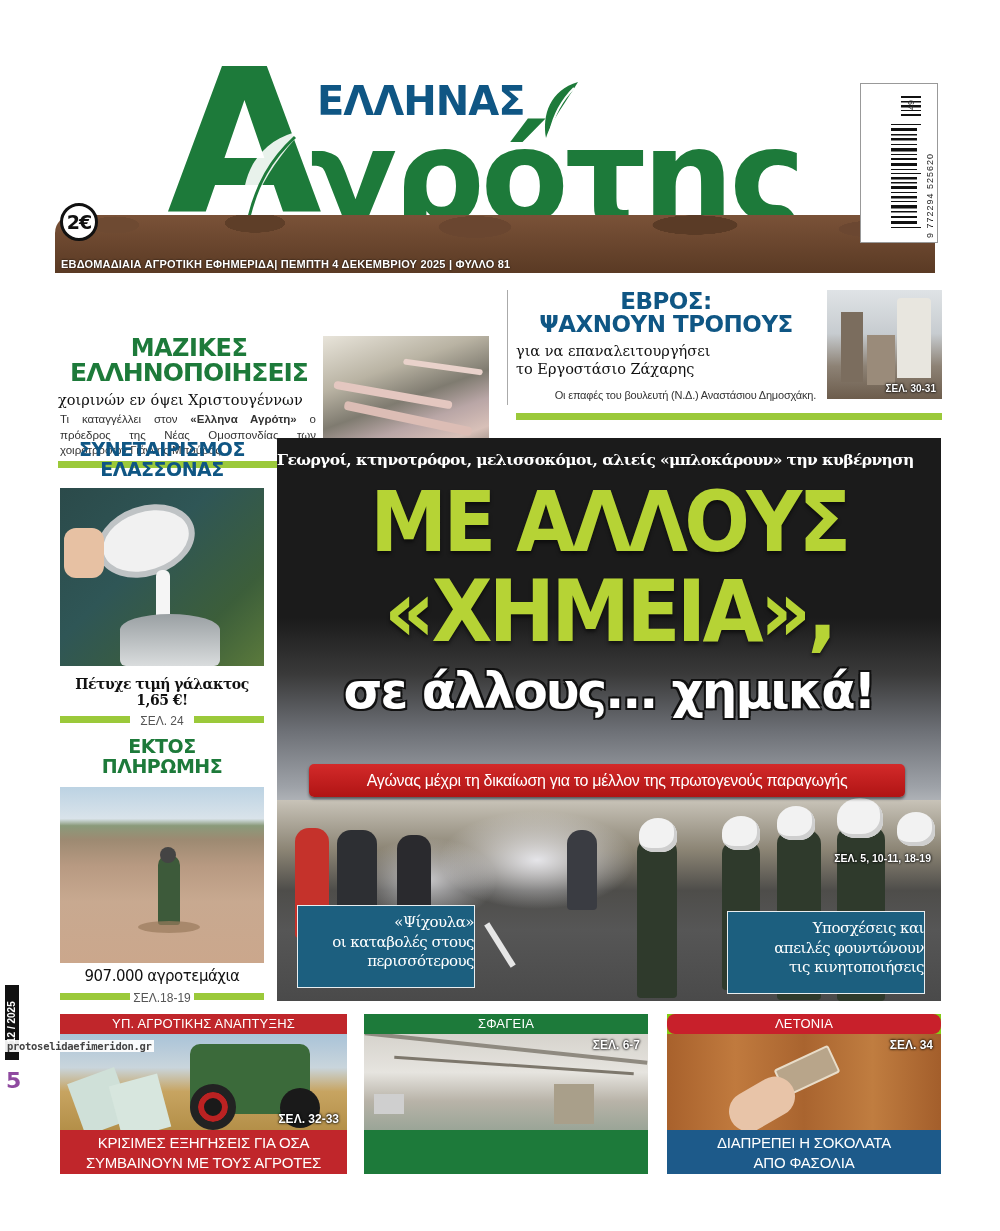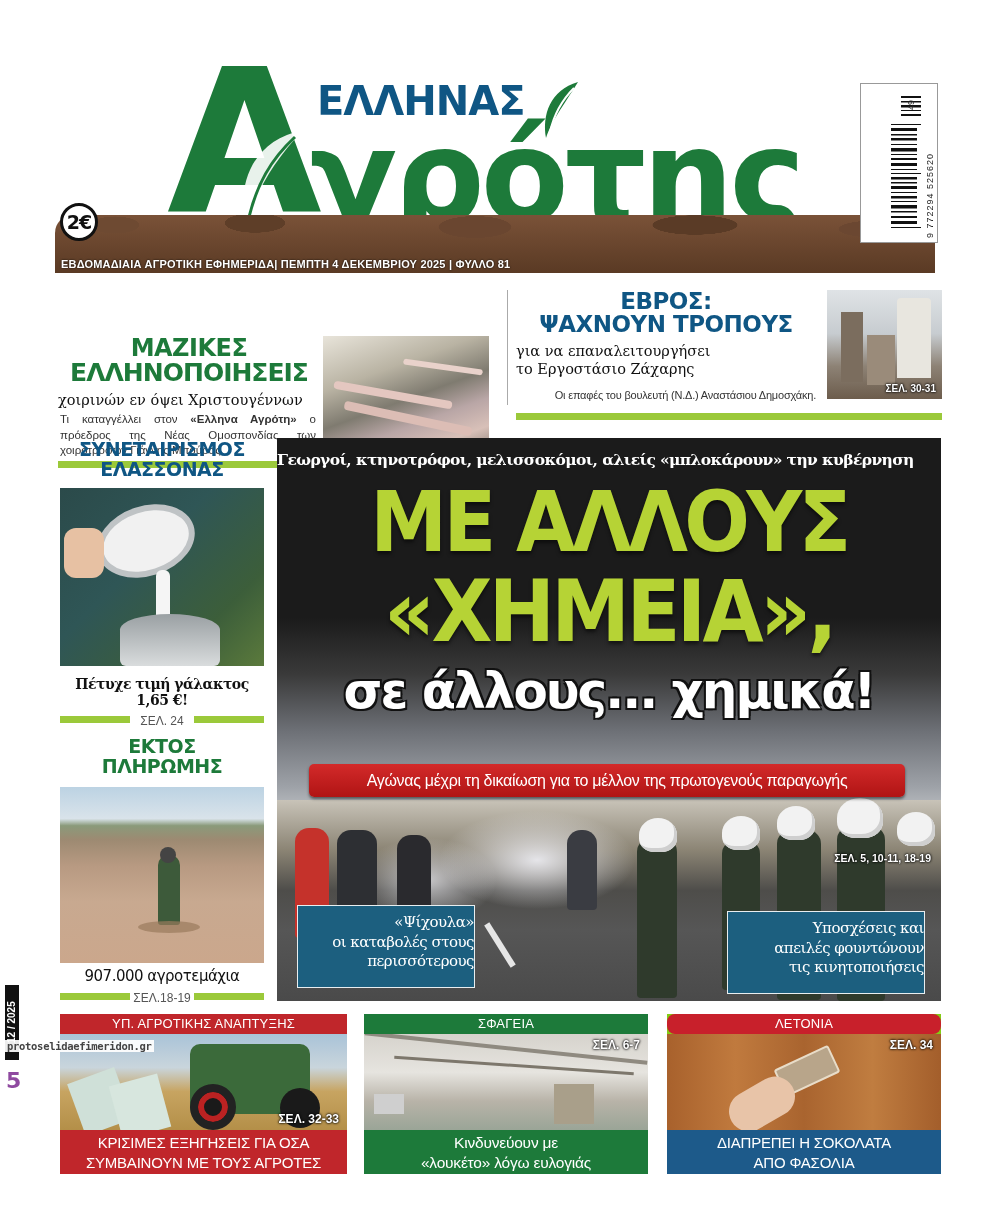--- a/index.html
+++ b/index.html
@@ -369,24 +369,20 @@
 
 <div class="bottom-box" style="left:364px;width:284px;background:#1d7a3a;">
   <div class="bb-head" style="background:#1d7a3a;">ΣΦΑΓΕΙΑ</div>
   <div class="bb-photo" style="background:linear-gradient(180deg,#d6d3cc 0%,#e6e4df 40%,#b8b3a8 70%,#9aa597 100%);">
     <div style="position:absolute;left:0;top:12px;width:284px;height:4px;background:#8f8a80;transform:rotate(6deg);"></div>
     <div style="position:absolute;left:30px;top:30px;width:240px;height:3px;background:#7d776c;transform:rotate(4deg);"></div>
     <div style="position:absolute;left:10px;top:60px;width:30px;height:20px;background:#cfcfcf;"></div>
     <div style="position:absolute;left:190px;top:50px;width:40px;height:40px;background:#a99f8a;"></div>
     <span class="bb-page" style="top:4px;">ΣΕΛ. 6-7</span>
   </div>
-  <div class="bb-foot" style="background:#1d7a3a;font-size:15.5px;">
-    <div>Κινδυνεύουν με</div>
-    <div>«λουκέτο» λόγω ευλογιάς</div>
-  </div>
 </div>
 
 <div class="bottom-box" style="left:667px;width:274px;background:#84cc16;">
   <div class="bb-head" style="background:#c8202b;">ΛΕΤΟΝΙΑ</div>
   <div class="bb-photo" style="background:linear-gradient(90deg,#a8612c 0%,#c07a3e 25%,#a9642f 50%,#c07d40 75%,#a35e2b 100%);">
     <div style="position:absolute;left:110px;top:22px;width:60px;height:30px;background:#b8a58a;border:2px solid #e8dcc8;transform:rotate(-25deg);border-radius:3px;"></div>
     <div style="position:absolute;left:60px;top:50px;width:70px;height:40px;background:#e8c4a8;border-radius:20px;transform:rotate(-30deg);"></div>
     <span class="bb-page" style="top:4px;">ΣΕΛ. 34</span>
   </div>
   <div class="bb-foot" style="background:#1d5a8a;">

